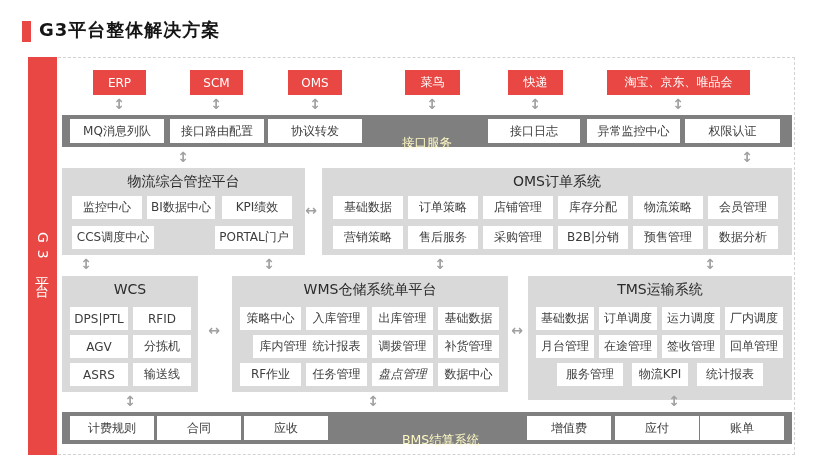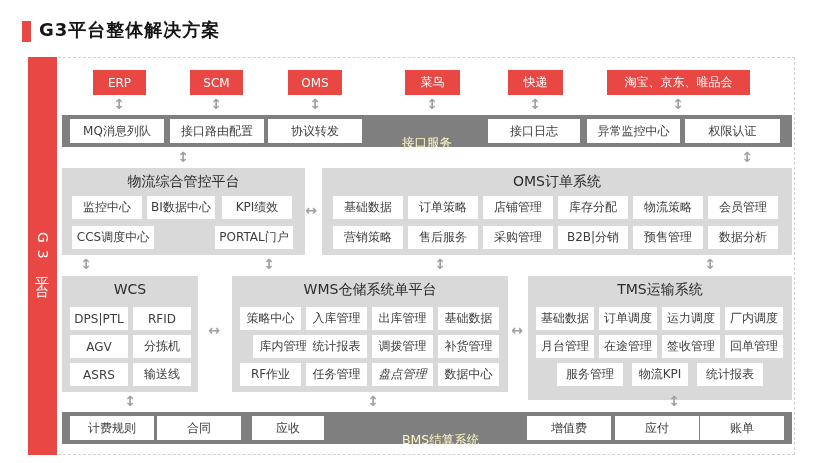--- a/index.html
+++ b/index.html
@@ -168,20 +168,20 @@
     </div>
   </div>
 
   <span class="arrow" style="left:130px;top:401px;">↕</span>
   <span class="arrow" style="left:373px;top:401px;">↕</span>
   <span class="arrow" style="left:674px;top:401px;">↕</span>
 
   <div class="gbar" style="top:412px;">
     <div class="wbox" style="left:8px;width:84px;">计费规则</div>
     <div class="wbox" style="left:95px;width:84px;">合同</div>
-    <div class="wbox" style="left:190px;width:72px;">应收</div>
+    <div class="wbox" style="left:182px;width:84px;">应收</div>
     <div class="bar-label" style="left:340px;">BMS结算系统</div>
     <div class="wbox" style="left:465px;width:84px;">增值费</div>
     <div class="wbox" style="left:553px;width:84px;">应付</div>
     <div class="wbox" style="left:638px;width:84px;">账单</div>
   </div>
 
 </div>
 
 </body></html>

